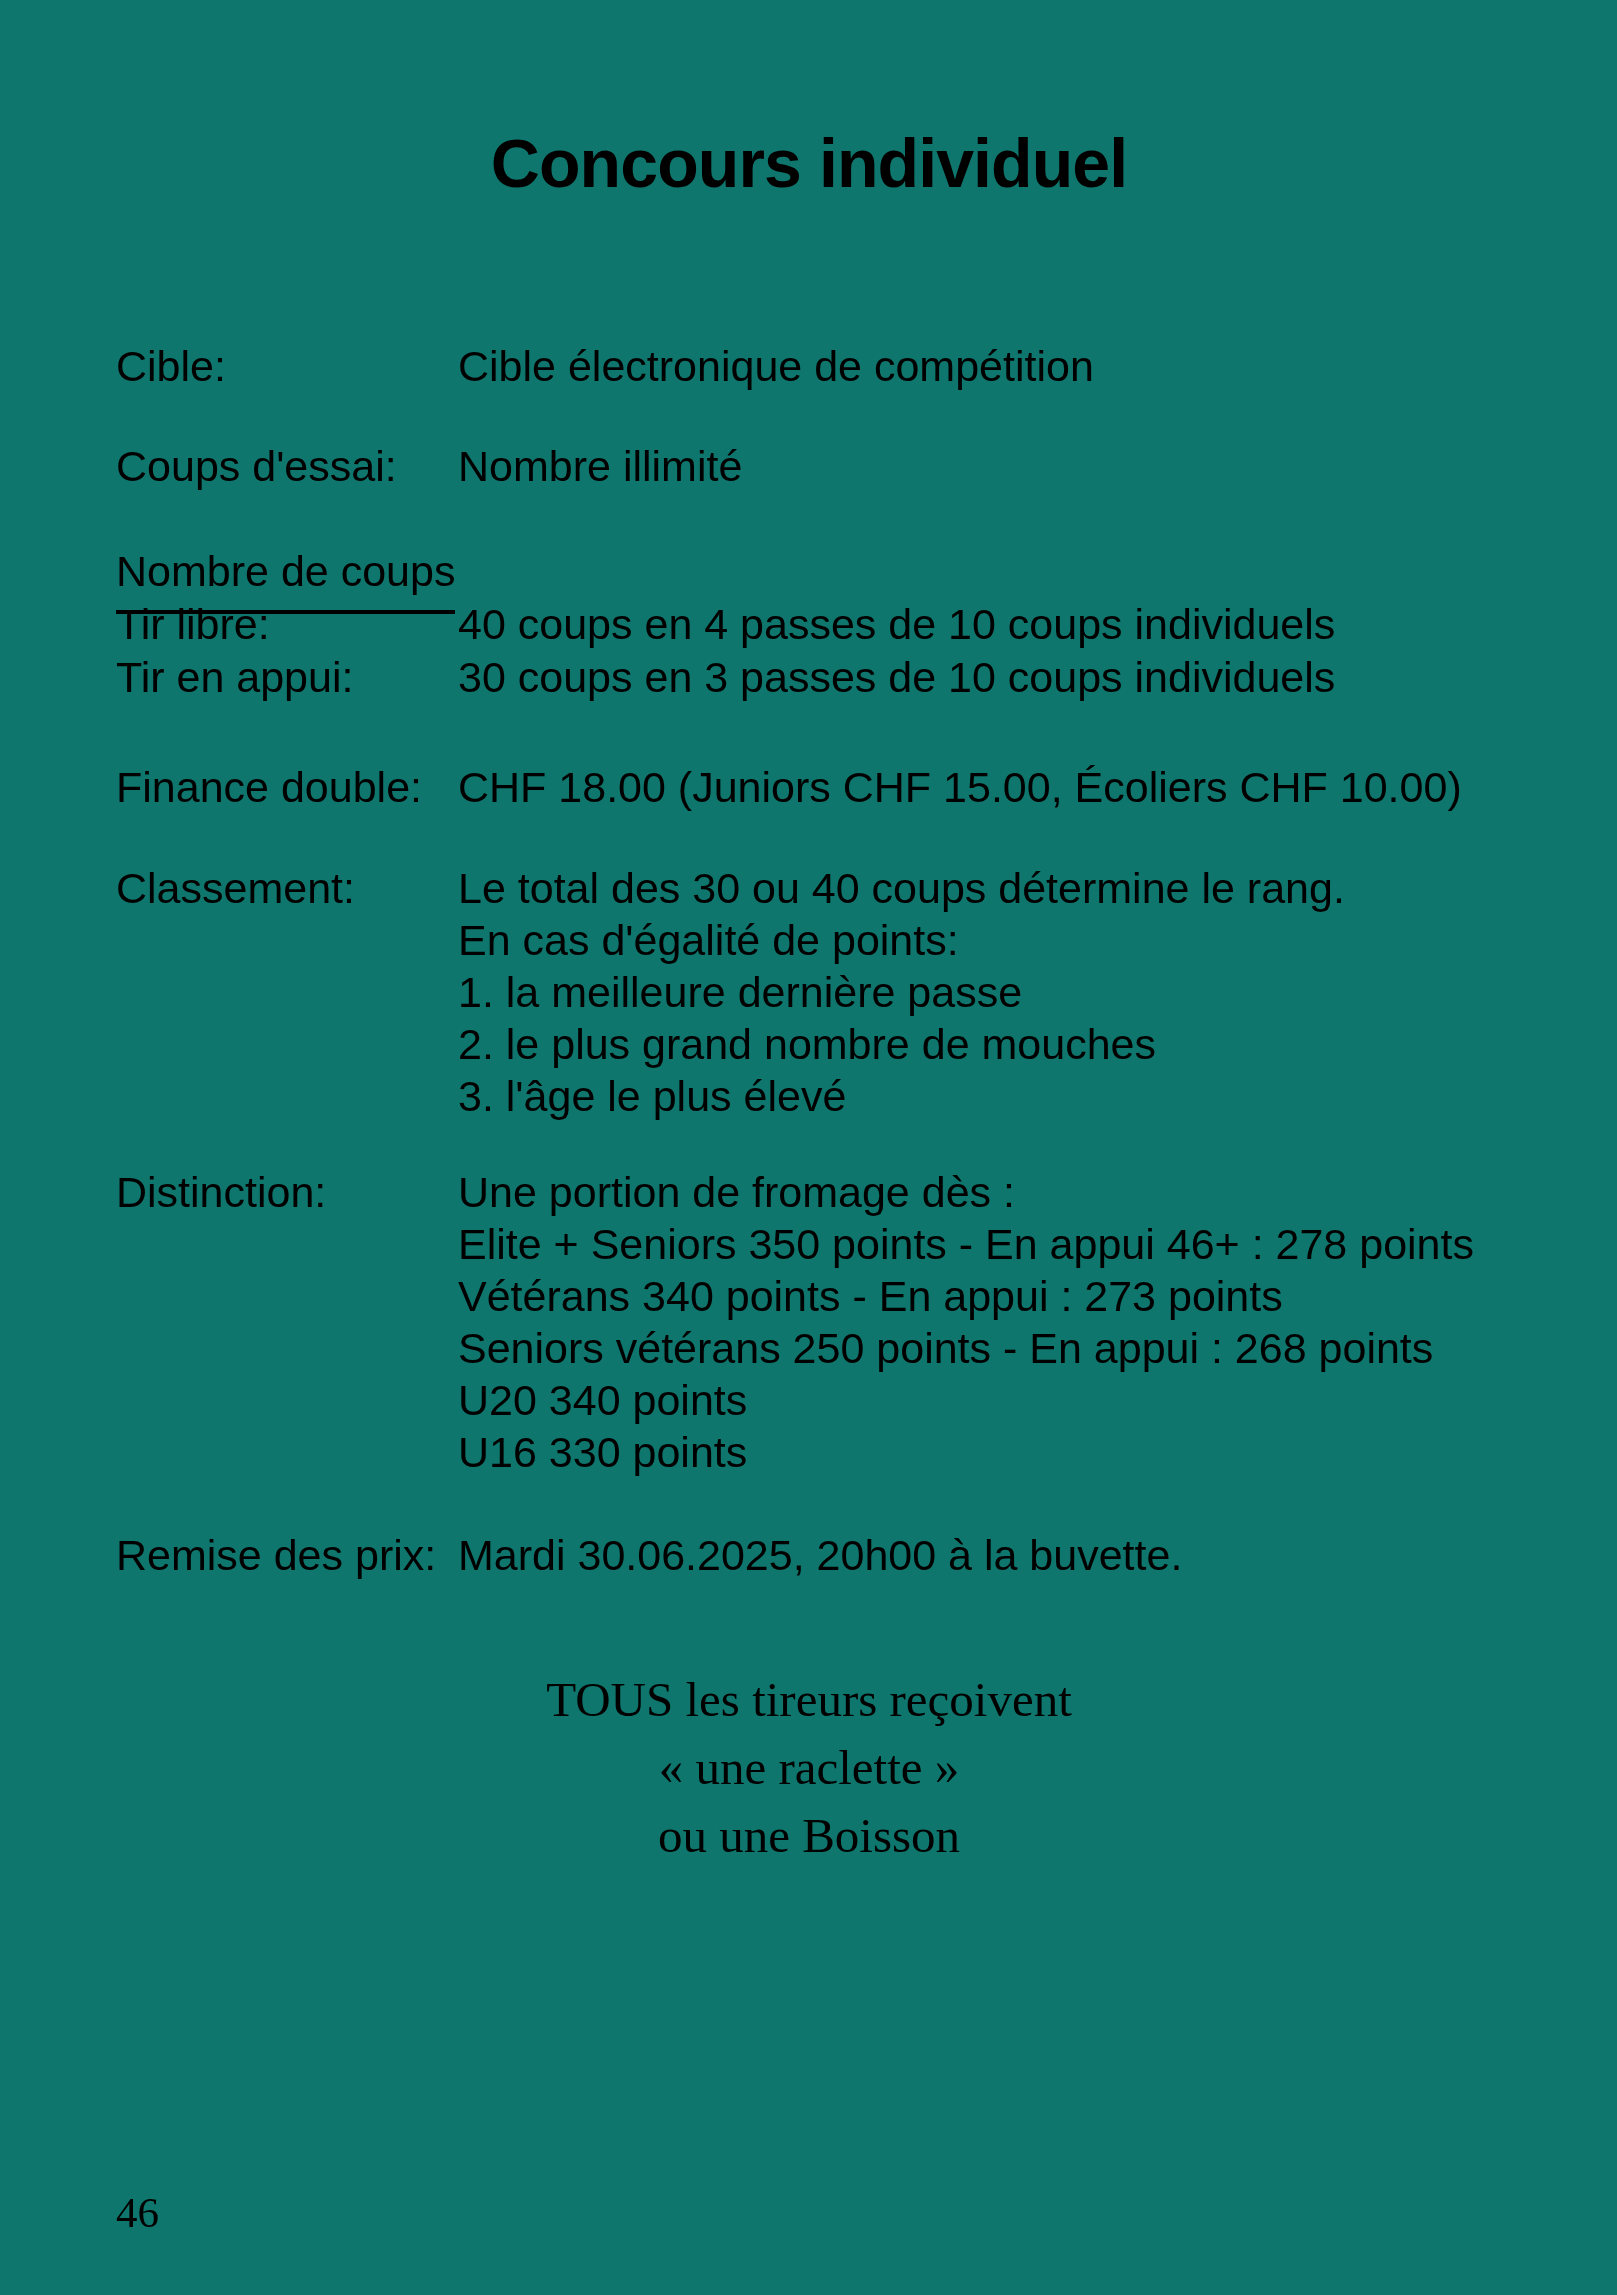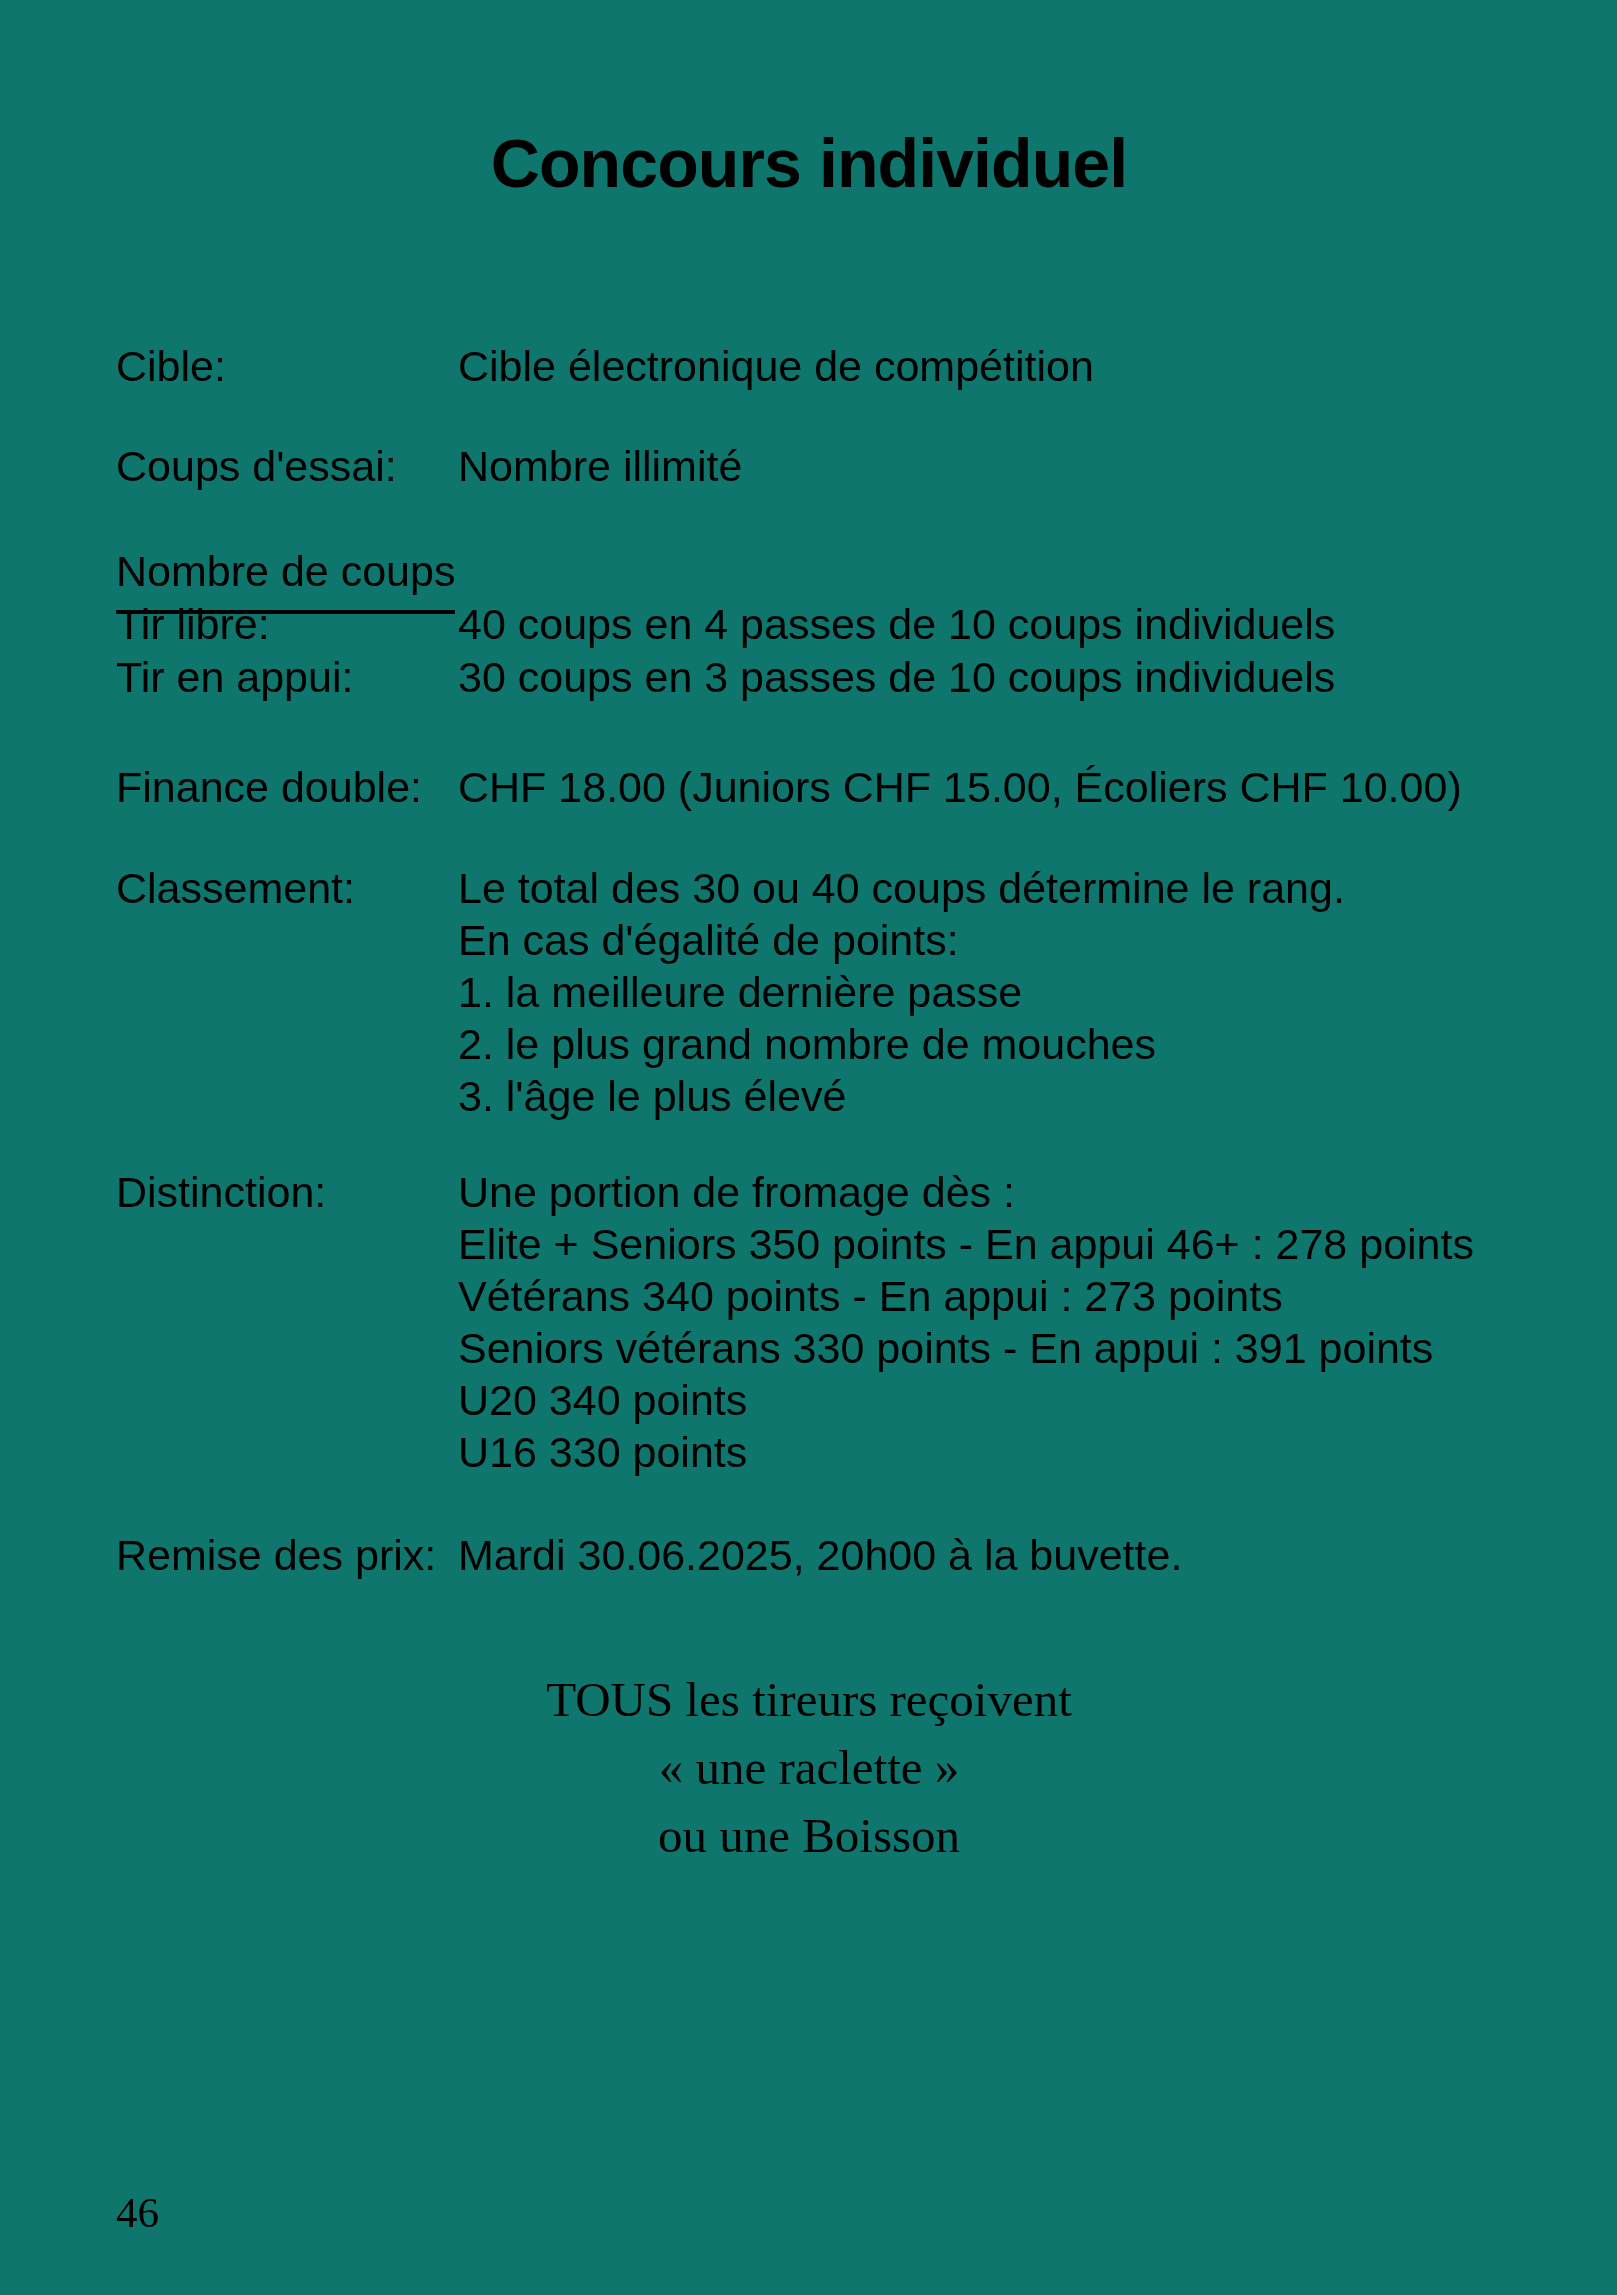--- a/index.html
+++ b/index.html
@@ -104,21 +104,21 @@
       <div>3. l'âge le plus élevé</div>
     </div>
   </div>
 
   <div class="row" style="top:1166px">
     <span class="label">Distinction:</span>
     <div class="value value-lines">
       <div>Une portion de fromage dès :</div>
       <div>Elite + Seniors 350 points - En appui 46+ : 278 points</div>
       <div>Vétérans 340 points - En appui : 273 points</div>
-      <div>Seniors vétérans 330 points - En appui : 391 points</div>
+      <div>Seniors vétérans 250 points - En appui : 268 points</div>
       <div>U20 340 points</div>
       <div>U16 330 points</div>
     </div>
   </div>
 
   <div class="row" style="top:1529px">
     <span class="label">Remise des prix:</span>
     <span class="value">Mardi 30.06.2025, 20h00 à la buvette.</span>
   </div>
 

